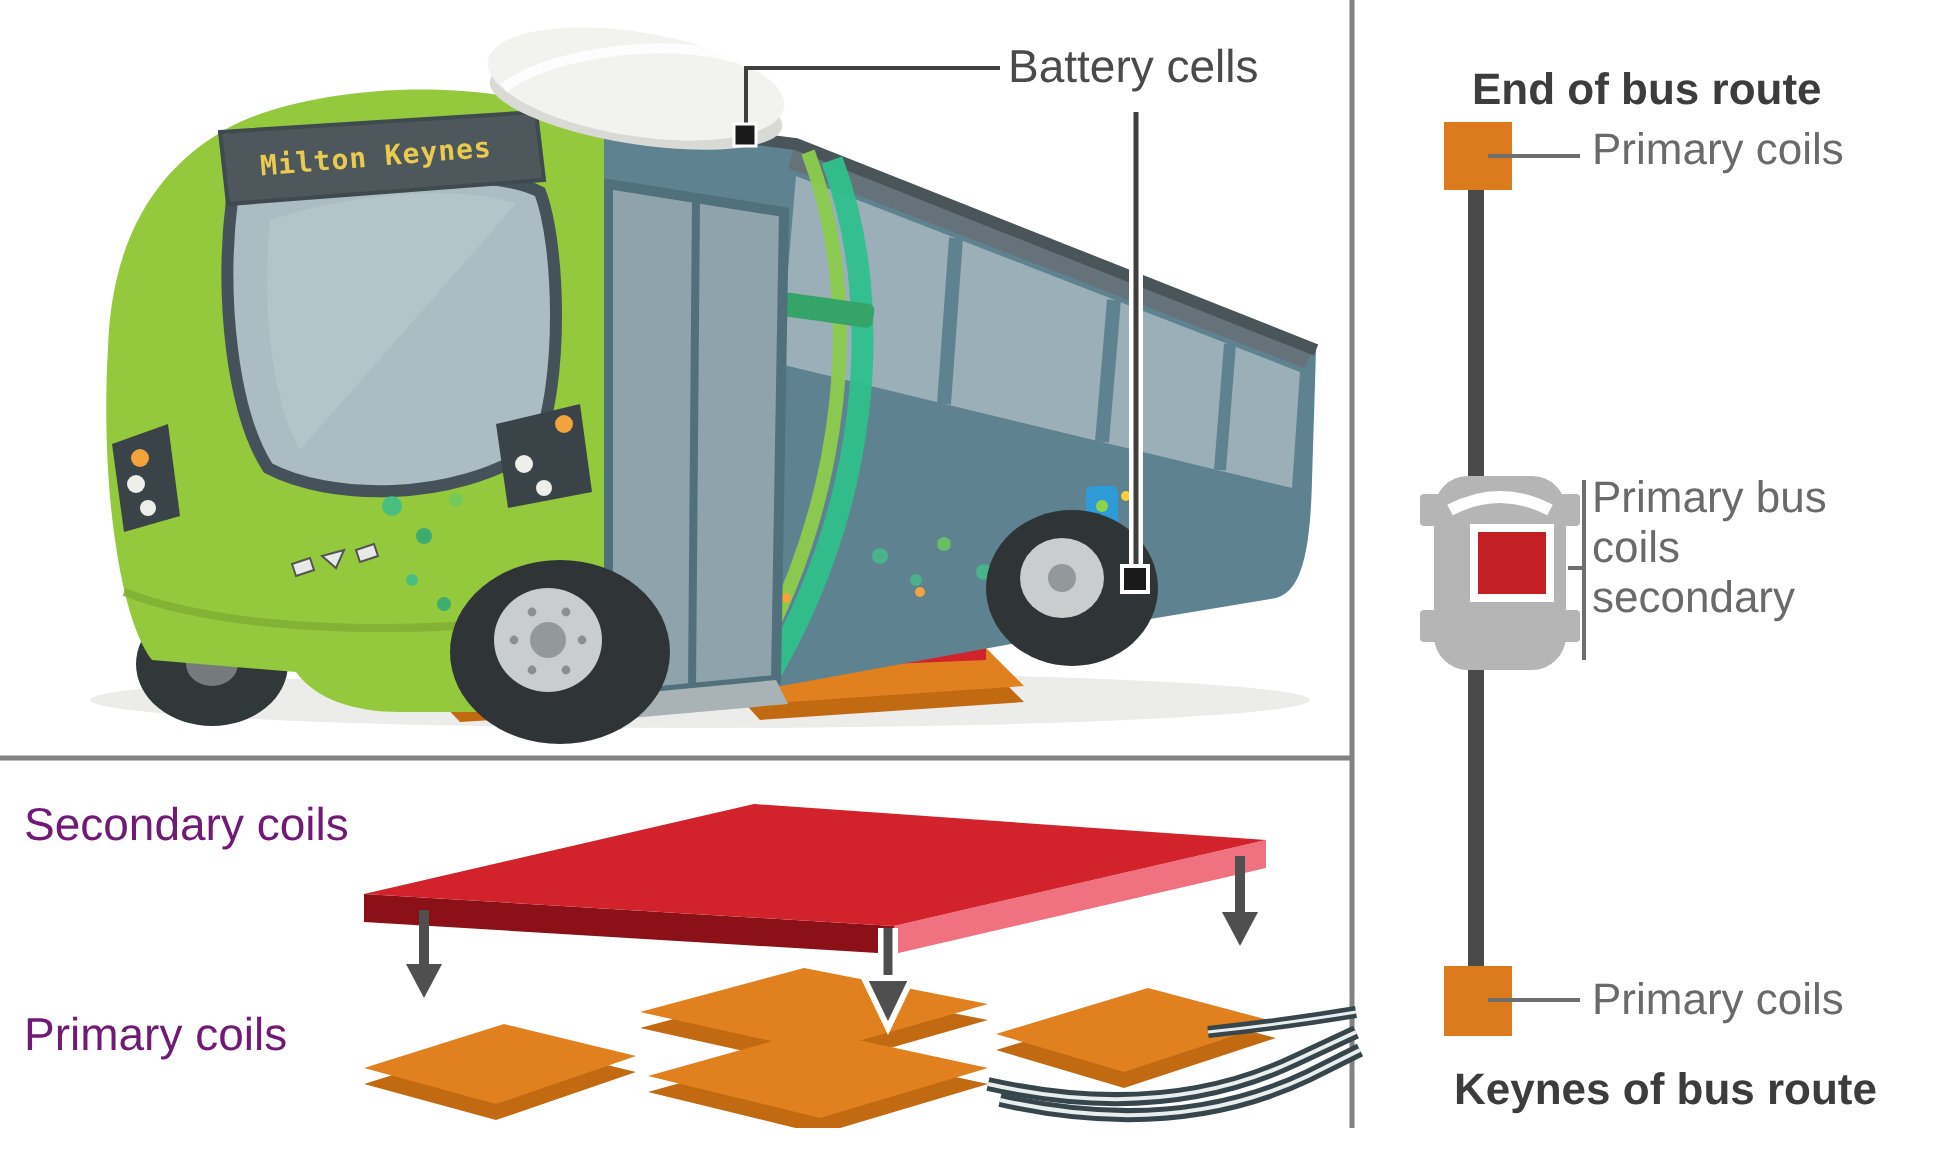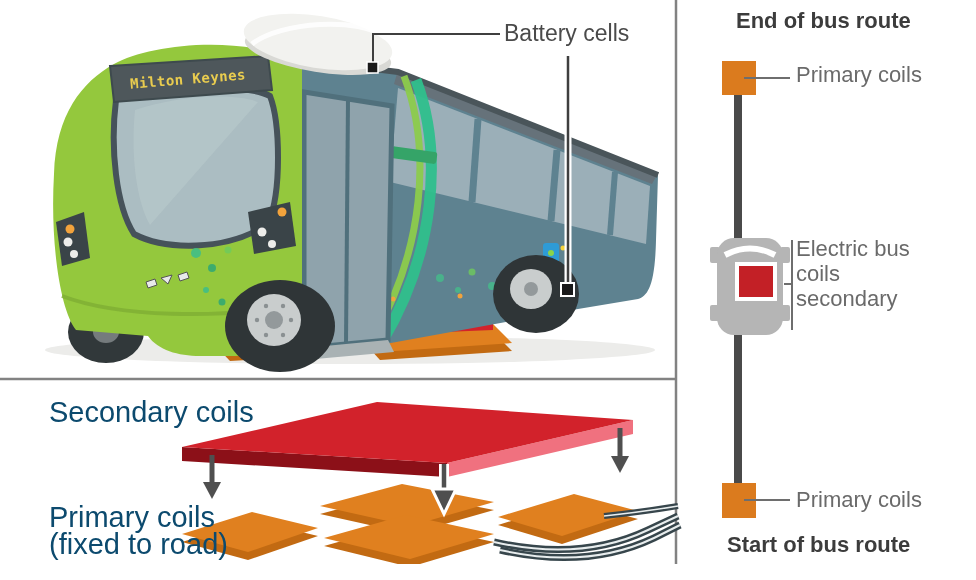--- a/index.html
+++ b/index.html
@@ -4,25 +4,25 @@
 <style>
   html,body { margin:0; padding:0; background:#ffffff; }
   .stage {
     position:relative; width:976px; height:564px; background:#ffffff;
     overflow:hidden; font-family:"Liberation Sans", sans-serif;
   }
   .stage svg.art { position:absolute; left:0; top:0; }
   .txt { position:absolute; white-space:nowrap; }
   .gray-label { color:#6A6A6A; font-size:22px; line-height:25px; }
   .dark-heading { color:#3C3C3C; font-size:22px; font-weight:bold; }
-  .panel-label { color:#0c4a6e; font-size:29px; line-height:27px;margin-left:37px; }
+  .panel-label { color:#701a75; font-size:23px; line-height:27px; }
   #battery-label { left:504px; top:20px; font-size:23px; color:#4A4A4A; }
   #secondary-label { left:12px; top:399px; }
   #primary-road-label { left:12px; top:504px; }
-  #end-route-label { left:736px; top:8px; }
+  #end-route-label { left:736px; top:32px; }
   #primary-top-label { left:796px; top:62px; }
   #ebus-label { left:796px; top:236px; }
   #primary-bottom-label { left:796px; top:487px; }
   #start-route-label { left:727px; top:532px; }
   #destination-sign-text {
     left:112px; top:71px; width:152px; text-align:center;
     transform:rotate(-4.7deg);
     font-family:"DejaVu Sans Mono", monospace; font-weight:bold;
     font-size:14px; letter-spacing:0.5px; color:#E9CC4F;
   }
@@ -239,29 +239,28 @@
   <div class="txt" id="battery-label">Battery cells</div>
 
   <div class="txt" id="destination-sign-text">Milton Keynes</div>
 
   <div class="txt panel-label" id="secondary-label">
     <div>Secondary coils</div>
   </div>
 
   <div class="txt panel-label" id="primary-road-label">
     <div>Primary coils</div>
-    <div>(fixed to road)</div>
   </div>
 
   <div class="txt dark-heading" id="end-route-label">End of bus route</div>
 
   <div class="txt gray-label" id="primary-top-label">Primary coils</div>
 
   <div class="txt gray-label" id="ebus-label">
-    <div>Electric bus</div>
+    <div>Primary bus</div>
     <div>coils</div>
     <div>secondary</div>
   </div>
 
   <div class="txt gray-label" id="primary-bottom-label">Primary coils</div>
 
-  <div class="txt dark-heading" id="start-route-label">Start of bus route</div>
+  <div class="txt dark-heading" id="start-route-label">Keynes of bus route</div>
 </div>
 
 </body></html>

